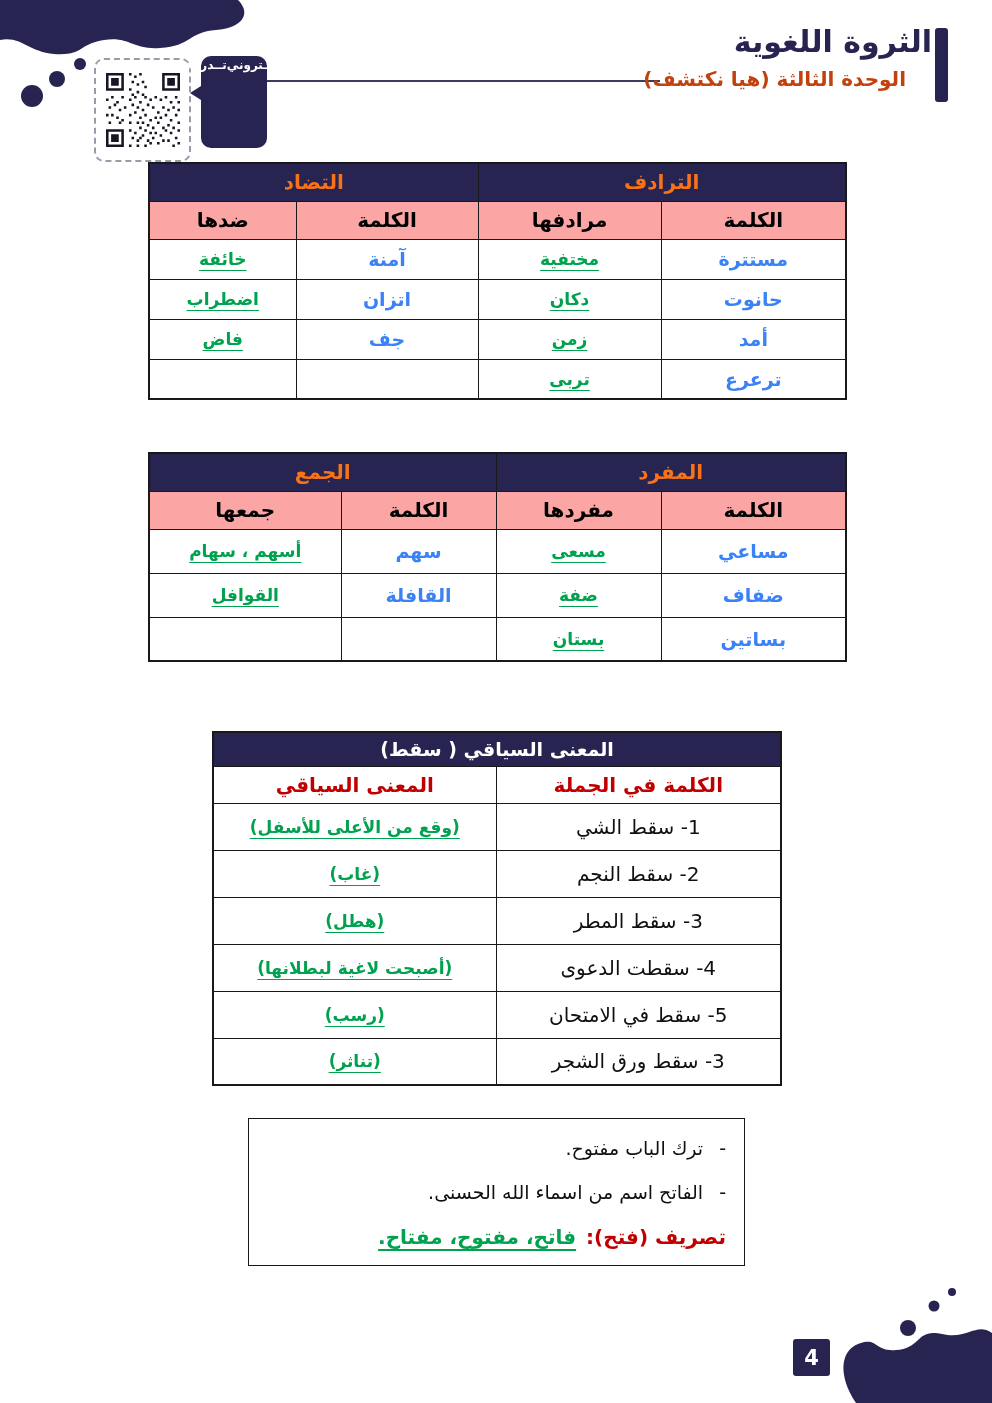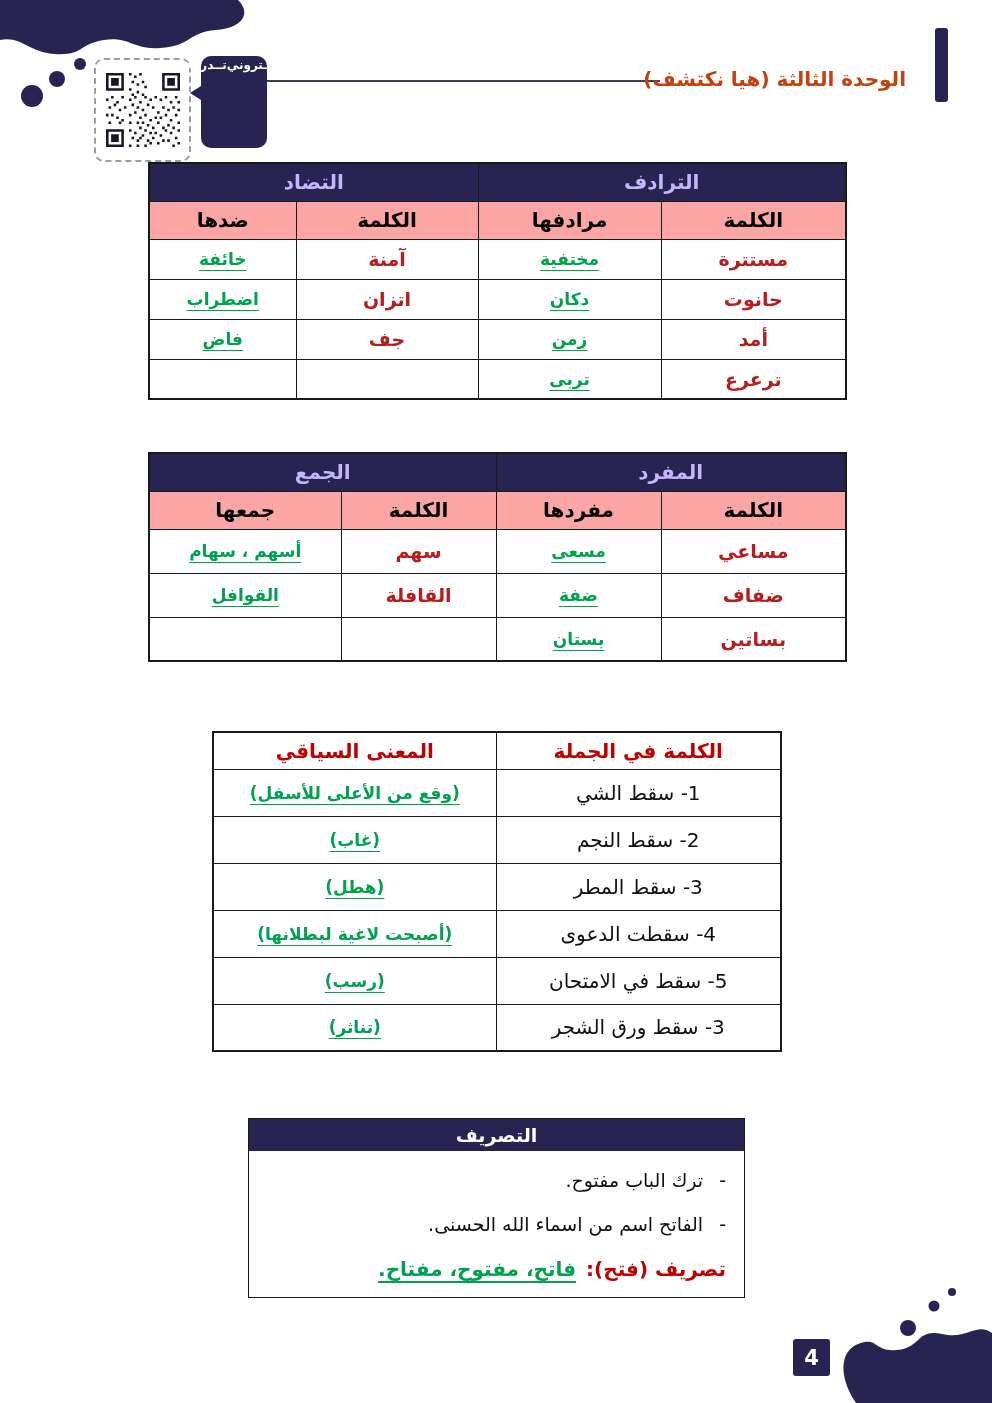--- a/index.html
+++ b/index.html
@@ -22,23 +22,23 @@
     border-radius:10px; display:flex; align-items:center; justify-content:center; background:#fff; }
   .qr-label { left:201px; top:56px; width:66px; height:92px; background:#282451; border-radius:10px;
     color:#fff; font-size:12px; font-weight:700; display:flex; flex-direction:row;
     justify-content:center; text-align:center; line-height:1.6; }
   .qr-arrow { left:190px; top:86px; width:0; height:0;
     border-top:7px solid transparent; border-bottom:7px solid transparent; border-right:11px solid #282451; }
 
   
   table.tbl { position:absolute; border-collapse:collapse; table-layout:fixed; background:#fff; border:2px solid #191919; }
   .tbl th, .tbl td { border:1.5px solid #191919; text-align:center; vertical-align:middle; padding:0 4px; overflow:hidden; }
-  .sec-cell { background:#282451; color:#c4b5fd; font-size:20px; font-weight:700; height:38px; }
+  .sec-cell { background:#282451; color:#f97316; font-size:20px; font-weight:700; height:38px; }
   .colhdr { font-size:20px; font-weight:700; color:#000; height:38px; background:#fca5a5; }
-  .word-red { color:#b91c1c; font-weight:700; font-size:19px; }
+  .word-red { color:#3b82f6; font-weight:700; font-size:19px; }
   .word-green { color:#00a14f; font-weight:700; font-size:17px; text-decoration:underline; text-underline-offset:5px; }
 
   .t1 { left:148px; top:162px; width:697px; }
   .t1 tr.data td { height:40px; }
   .t2 { left:148px; top:452px; width:697px; }
   .t2 tr.data td { height:44px; }
 
   .t3 { left:212px; top:731px; width:568px; }
   .ctx-title { background:#282451; color:#fff; font-size:19px; font-weight:700; height:34px; }
   .ctx-colhdr { color:#c00000; font-size:20px; font-weight:700; height:37px; background:#fff;margin-top:24px; }
@@ -72,20 +72,21 @@
     <circle fill="#282451" cx="57" cy="79" r="8"></circle>
     <circle fill="#282451" cx="32" cy="96" r="11"></circle>
   </svg>
   <svg class="abs blob-br" width="210" height="125" viewBox="0 0 210 125" aria-hidden="true">
     <path fill="#282451" d="M210 125 V55 C194 44 186 62 160 56 C134 50 140 70 114 72 C92 74 96 58 76 66 C58 73 56 98 74 125 Z"></path>
     <circle fill="#282451" cx="126" cy="50" r="8"></circle>
     <circle fill="#282451" cx="152" cy="28" r="5.5"></circle>
     <circle fill="#282451" cx="170" cy="14" r="4"></circle>
   </svg>
 
+  <div class="abs page-title">الثروة اللغوية</div>
   <div class="abs vbar-thick"></div>
   <div class="abs hrule"></div>
   <div class="abs page-subtitle">الوحدة الثالثة (هيا نكتشف)</div>
 
   <div class="abs qr-frame">
     <svg width="74" height="74" viewBox="0 0 29 29" aria-hidden="true">
       <path fill="#161625" d="M0 0h7v7H0z M22 0h7v7h-7z M0 22h7v7H0z"></path>
       <path fill="#ffffff" d="M1 1h5v5H1z M23 1h5v5h-5z M1 23h5v5H1z"></path>
       <path fill="#161625" d="M2 2h3v3H2z M24 2h3v3h-3z M2 24h3v3H2z"></path>
       <path fill="#161625" d="M9 0h1v1H9z M13 0h1v1h-1z M11 1h1v1h-1z M10 3h1v1h-1z M14 3h1v1h-1z M12 4h1v1h-1z M15 5h1v1h-1z M9 6h1v1H9z M12 7h1v1h-1z M10 8h1v1h-1z M14 8h1v1h-1z M2 9h1v1H2z M6 9h1v1H6z M0 10h1v1H0z M4 11h1v1H4z M3 12h1v1H3z M1 13h1v1H1z M7 13h1v1H7z M5 14h1v1H5z M0 16h1v1H0z M2 16h1v1H2z M4 17h1v1H4z M6 18h1v1H6z M1 19h1v1H1z M5 19h1v1H5z M11 9h1v1h-1z M15 9h1v1h-1z M19 9h1v1h-1z M23 9h1v1h-1z M27 9h1v1h-1z M9 10h1v1H9z M13 11h1v1h-1z M17 10h1v1h-1z M21 10h1v1h-1z M25 11h1v1h-1z M28 11h1v1h-1z M10 12h1v1h-1z M16 12h1v1h-1z M12 13h1v1h-1z M18 13h1v1h-1z M22 13h1v1h-1z M26 13h1v1h-1z M14 14h1v1h-1z M24 14h1v1h-1z M28 14h1v1h-1z M20 15h1v1h-1z M11 15h1v1h-1z M9 16h1v1H9z M15 16h1v1h-1z M23 16h1v1h-1z M27 16h1v1h-1z M13 17h1v1h-1z M19 17h1v1h-1z M21 17h1v1h-1z M17 18h1v1h-1z M25 18h1v1h-1z M9 19h1v1H9z M12 19h1v1h-1z M14 19h1v1h-1z M20 19h1v1h-1z M28 19h1v1h-1z M16 20h1v1h-1z M24 20h1v1h-1z M18 21h1v1h-1z M22 21h1v1h-1z M26 21h1v1h-1z M13 21h1v1h-1z M9 22h1v1H9z M15 22h1v1h-1z M23 22h1v1h-1z M28 22h1v1h-1z M11 23h1v1h-1z M17 23h1v1h-1z M19 23h1v1h-1z M25 23h1v1h-1z M14 24h1v1h-1z M21 24h1v1h-1z M10 25h1v1h-1z M13 25h1v1h-1z M18 25h1v1h-1z M27 25h1v1h-1z M12 26h1v1h-1z M16 26h1v1h-1z M22 26h1v1h-1z M24 26h1v1h-1z M17 27h1v1h-1z M20 27h1v1h-1z M28 27h1v1h-1z M9 28h1v1H9z M12 28h1v1h-1z M15 28h1v1h-1z M26 28h1v1h-1z"></path>
@@ -182,20 +183,23 @@
     </tr>
   </tbody>
     </table>
 
   <table class="tbl t3">
     <colgroup>
         <col style="width:285px">
         <col style="width:283px">
       </colgroup>
     <tbody>
+        <tr>
+      <th colspan="2" class="ctx-title">المعنى السياقي ( سقط)</th>
+    </tr>
     <tr>
       <th class="ctx-colhdr">الكلمة في الجملة</th>
       <th class="ctx-colhdr">المعنى السياقي</th>
     </tr>
     <tr class="data">
       <td class="sentence">1- سقط الشي</td>
       <td class="word-green">(وقع من الأعلى للأسفل)</td>
     </tr>
     <tr class="data">
       <td class="sentence">2- سقط النجم</td>
@@ -214,21 +218,20 @@
       <td class="word-green">(رسب)</td>
     </tr>
     <tr class="data">
       <td class="sentence">3- سقط ورق الشجر</td>
       <td class="word-green">(تناثر)</td>
     </tr>
   </tbody>
     </table>
 
   <div class="conj-box">
-    <div class="conj-title">التصريف</div>
     <div class="conj-body">
       <div class="conj-line">
         <span>-</span>
         <span>ترك الباب مفتوح.</span>
       </div>
       <div class="conj-line">
         <span>-</span>
         <span>الفاتح اسم من اسماء الله الحسنى.</span>
       </div>
       <div class="conj-final">

